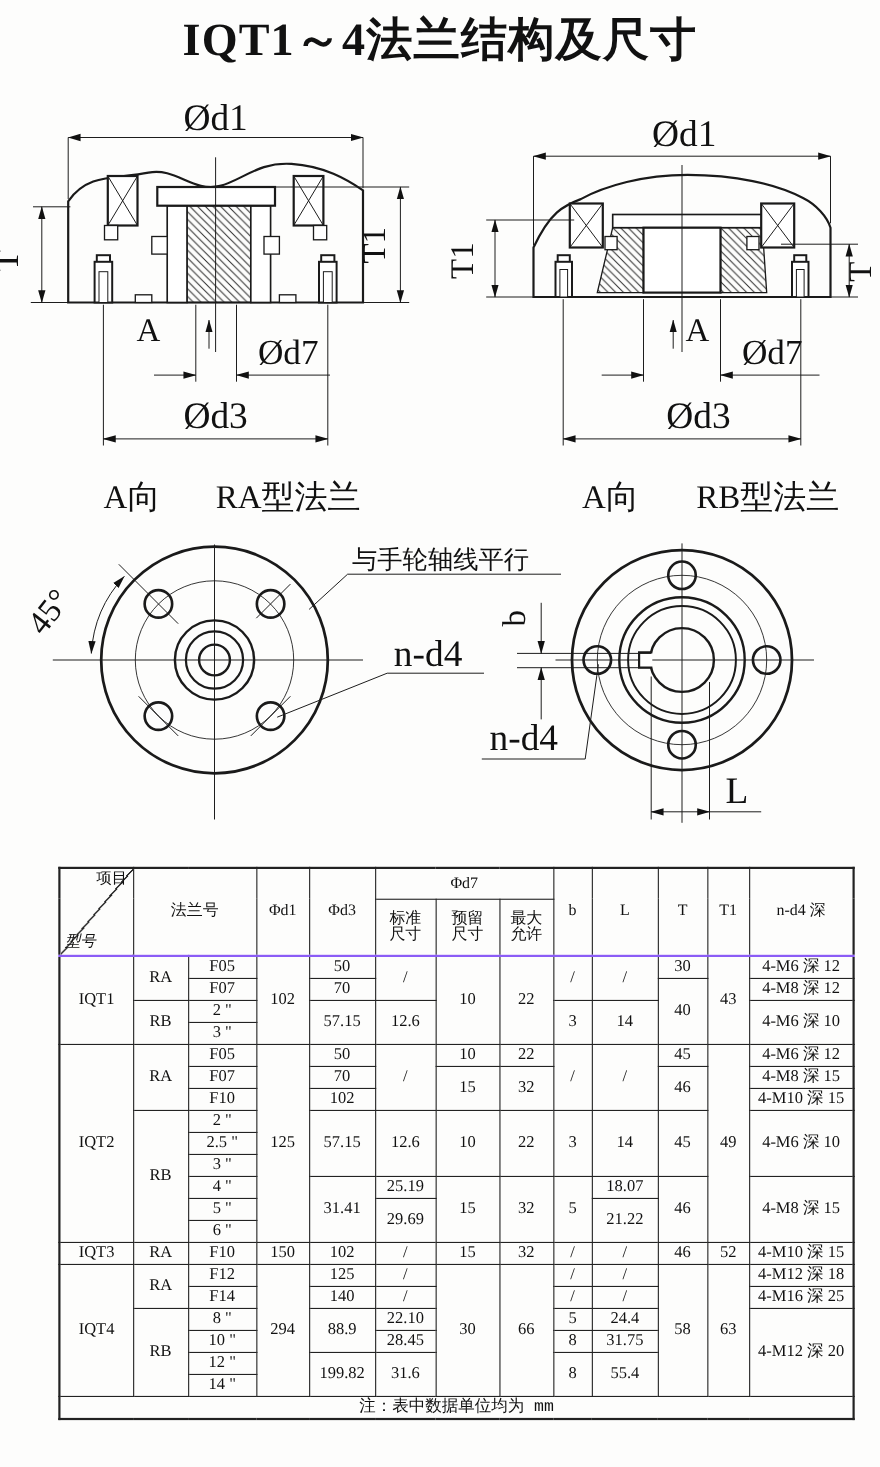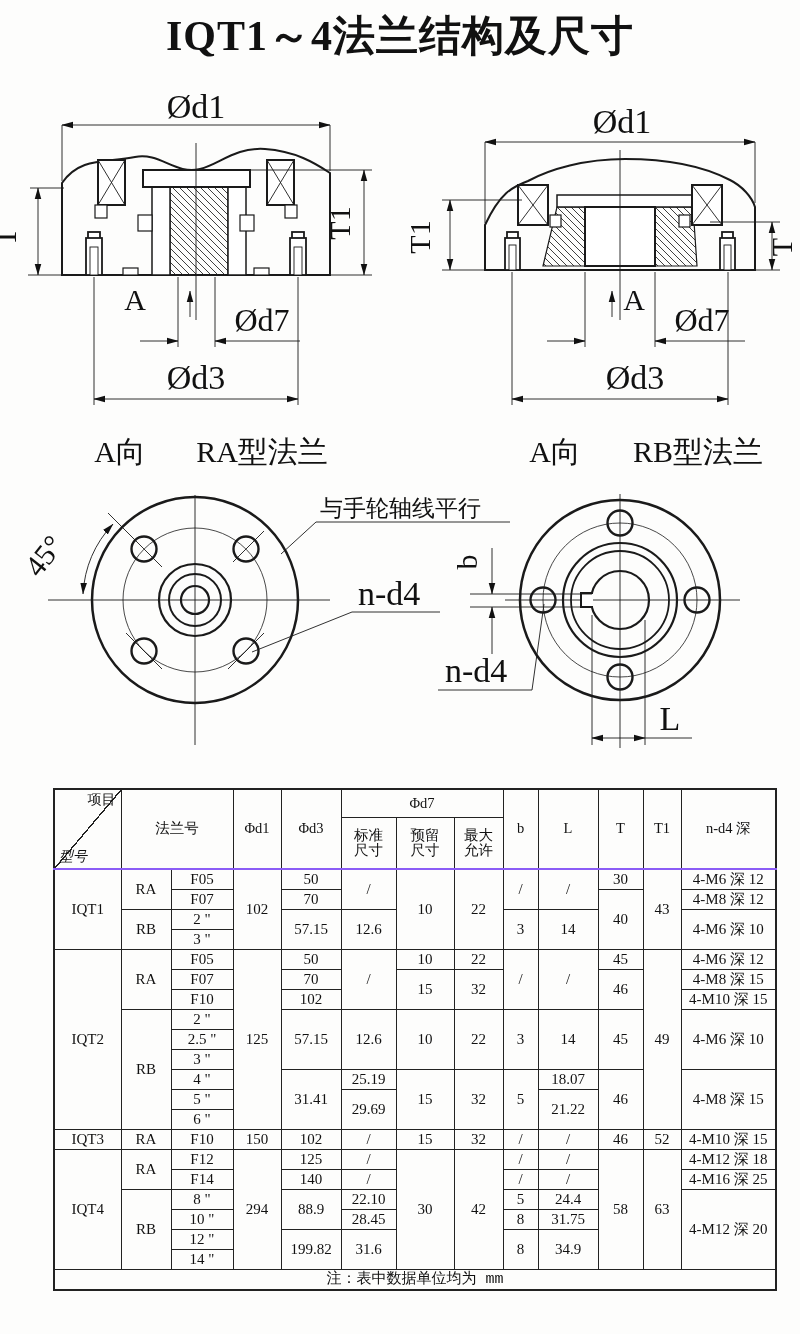--- a/index.html
+++ b/index.html
@@ -400,21 +400,21 @@
       </tr>
 
       <tr class="sec">
         <td rowspan="6">IQT4</td>
         <td rowspan="2">RA</td>
         <td>F12</td>
         <td rowspan="6">294</td>
         <td>125</td>
         <td>/</td>
         <td rowspan="6">30</td>
-        <td rowspan="6">42</td>
+        <td rowspan="6">66</td>
         <td>/</td>
         <td>/</td>
         <td rowspan="6">58</td>
         <td rowspan="6">63</td>
         <td>4-M12 深 18</td>
       </tr>
       <tr>
         <td>F14</td>
         <td>140</td>
         <td>/</td>
@@ -435,21 +435,21 @@
         <td>10 "</td>
         <td>28.45</td>
         <td>8</td>
         <td>31.75</td>
       </tr>
       <tr>
         <td>12 "</td>
         <td rowspan="2">199.82</td>
         <td rowspan="2">31.6</td>
         <td rowspan="2">8</td>
-        <td rowspan="2">34.9</td>
+        <td rowspan="2">55.4</td>
       </tr>
       <tr>
         <td>14 "</td>
       </tr>
 
       <tr class="sec">
         <td class="note" colspan="13">注：表中数据单位均为 mm</td>
       </tr>
     </tbody>
   </table>

